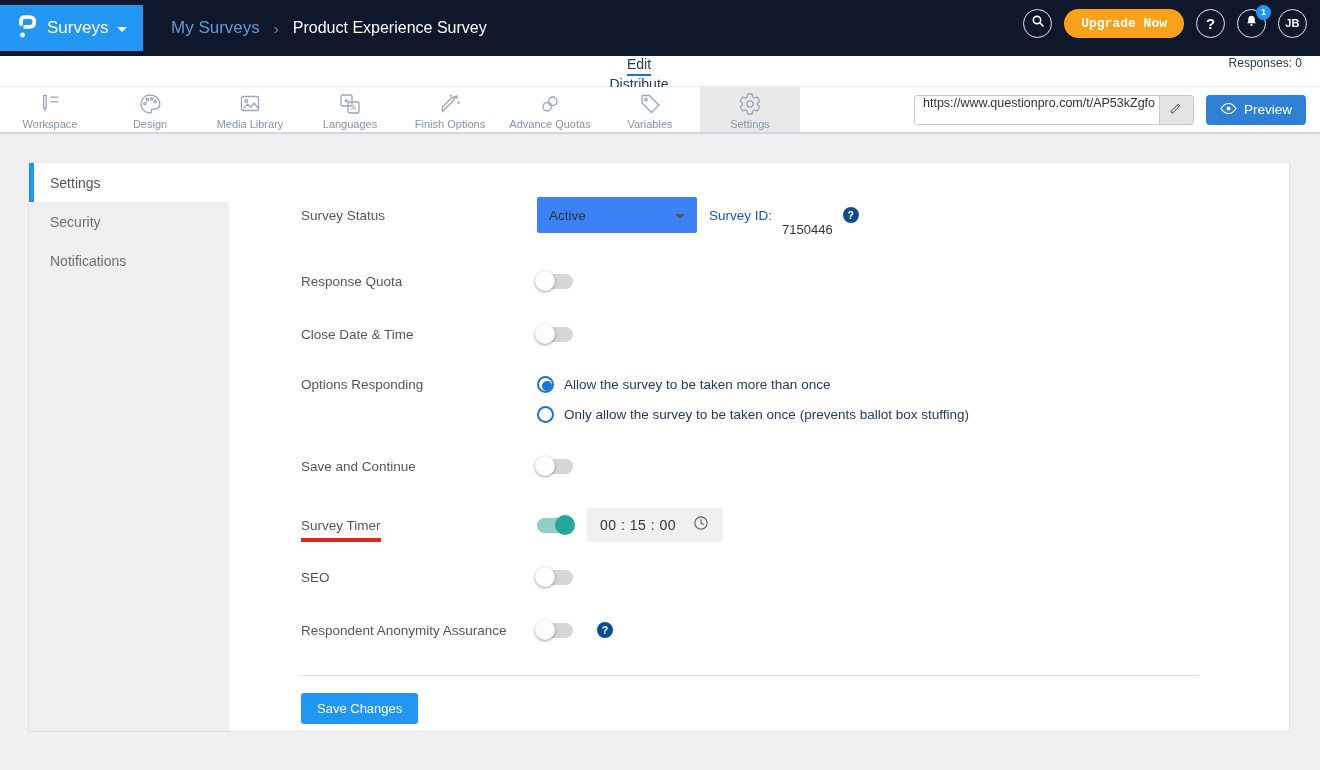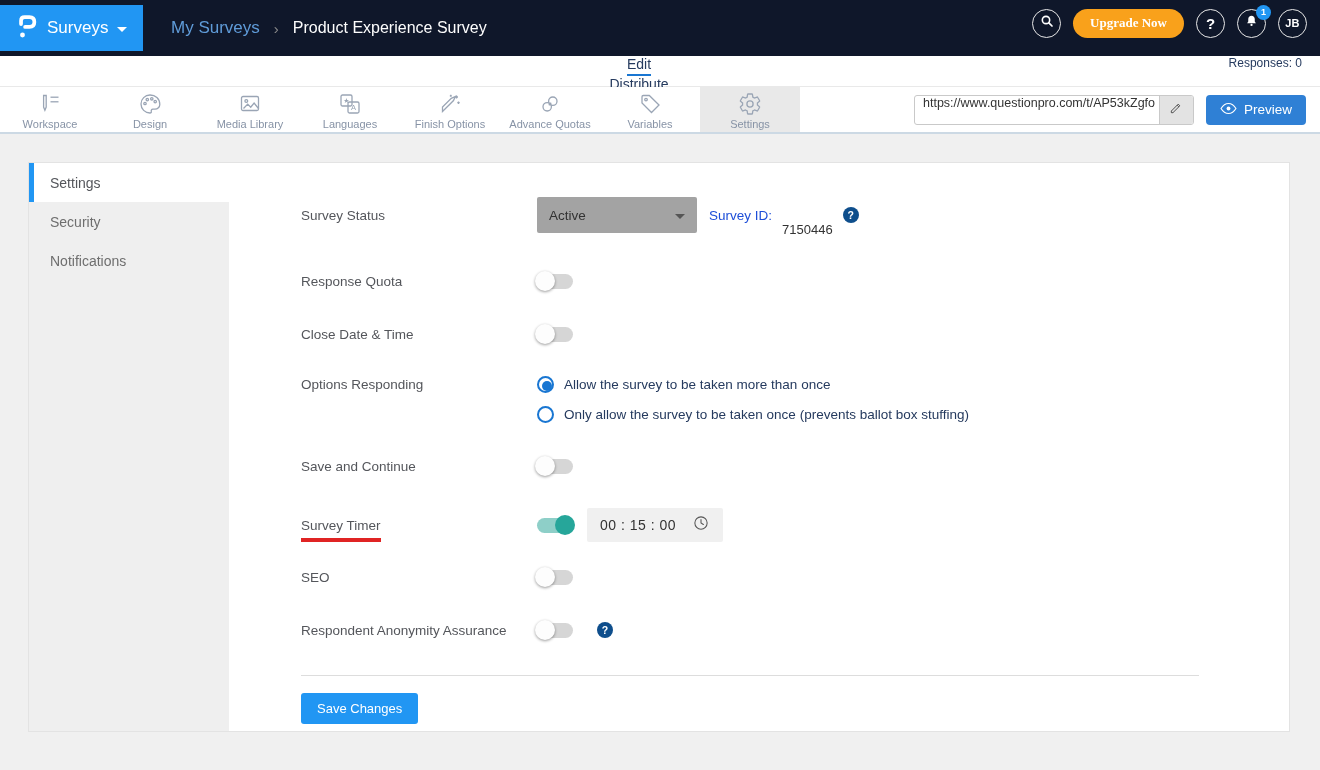--- a/index.html
+++ b/index.html
@@ -11,21 +11,21 @@
   .brand-label { color:#fff; font-size:17px; }
   .caret-down { width:0; height:0; border-left:5px solid transparent; border-right:5px solid transparent; border-top:5px solid #fff; margin-top:2px; }
   .breadcrumb { display:flex; align-items:center; gap:14px; margin-left:28px; }
   .crumb-parent { color:#5f9bd8; font-size:17px; cursor:pointer; }
   .crumb-sep { color:#8a8a8a; font-size:15px; }
   .crumb-current { color:#fdfdfd; font-size:16px; }
   .header-actions { position:absolute; right:13px; top:0; height:46px; display:flex; align-items:center; gap:12px; }
   .circle-btn { width:29px; height:29px; border:1.6px solid #e8e8e8; border-radius:50%; display:flex; align-items:center; justify-content:center; color:#fff; cursor:pointer; position:relative; }
   .circle-btn.help { font-size:15px; font-weight:bold; }
   .avatar-initials { font-size:11px; font-weight:bold; letter-spacing:.3px; }
-  .upgrade-btn { height:29px; padding:0 17px; background:#f9a11b; border:none; border-radius:15px; color:#fff; font-size:13px; font-weight:bold; font-family:Liberation Serif, serif; cursor:pointer; }
+  .upgrade-btn { height:29px; padding:0 17px; background:#f9a11b; border:none; border-radius:15px; color:#fff; font-size:13px; font-weight:bold; font-family:Liberation Mono, monospace; cursor:pointer; }
   .notif-badge { position:absolute; top:-5px; right:-6px; min-width:15px; height:15px; border-radius:8px; background:#2196f3; color:#fff; font-size:9px; font-weight:bold; display:flex; align-items:center; justify-content:center; padding:0 3px; }
 
   
   .section-nav { height:31px; background:#fff; display:flex; align-items:center; padding:0 18px; border-bottom:1px solid #e9e9e9; position:relative;flex-direction:column; }
   .nav-tab { font-size:14px; color:#253a5e; margin-right:42px; cursor:pointer; padding-bottom:2px; }
   .nav-tab.active { border-bottom:2px solid #1976d2; }
   .responses-count { position:absolute; right:18px; font-size:12px; color:#253a5e; }
 
   
   .toolbar { height:47px; background:#fff; border-bottom:2px solid #ccd9e4; display:flex; align-items:stretch; position:relative; }
@@ -43,21 +43,21 @@
   
   .card { margin:28px; margin-top:28px; width:1262px; height:570px; background:#fff; border:1px solid #e3e3e3; display:flex; }
   .side-nav { width:200px; background:#efefef; flex-shrink:0; }
   .side-item { height:39px; display:flex; align-items:center; padding-left:16px; font-size:14px; color:#6e6e6e; cursor:pointer; border-left:5px solid transparent; }
   .side-item.active { background:#fff; border-left:5px solid #2196f3; color:#54565b; }
 
   .main-pane { flex:1; padding:30px 0 0 72px; }
   .form-row { display:flex; align-items:center; min-height:22px; }
   .row-label { width:236px; font-size:13.5px; color:#54565b; flex-shrink:0; }
 
-  .select-box { width:160px; height:32px; background:#a3a3a3; border-radius:2px; display:flex; align-items:center; justify-content:space-between; padding:18px 12px; font-size:13.5px; color:#333; cursor:pointer; }
+  .select-box { width:160px; height:32px; background:#3b82f6; border-radius:2px; display:flex; align-items:center; justify-content:space-between; padding:18px 12px; font-size:13.5px; color:#333; cursor:pointer; }
   .select-box .caret-down { border-top-color:#555; }
   .surveyid-group { display:flex; align-items:center; gap:10px; margin-left:12px; }
   .surveyid-label { font-size:13.5px; color:#1d4ed8;text-align:center; }
   .surveyid-value { font-size:13px; color:#333;margin-top:29px; }
   .help-badge { width:16px; height:16px; border-radius:50%; background:#0e4e8c; color:#fff; font-size:10.5px; font-weight:bold; display:flex; align-items:center; justify-content:center; cursor:pointer; }
 
   .toggle { width:36px; height:15px; border-radius:8px; background:#d6d6d6; position:relative; cursor:pointer; flex-shrink:0; }
   .toggle .knob { width:20px; height:20px; border-radius:50%; background:#fdfdfd; box-shadow:0 1px 3px rgba(0,0,0,.4); position:absolute; left:-2px; top:-2.5px; transition:left .1s; }
   .toggle.on { background:#8ecfc8; }
   .toggle.on .knob { left:18px; background:#26a69a; box-shadow:none; }

